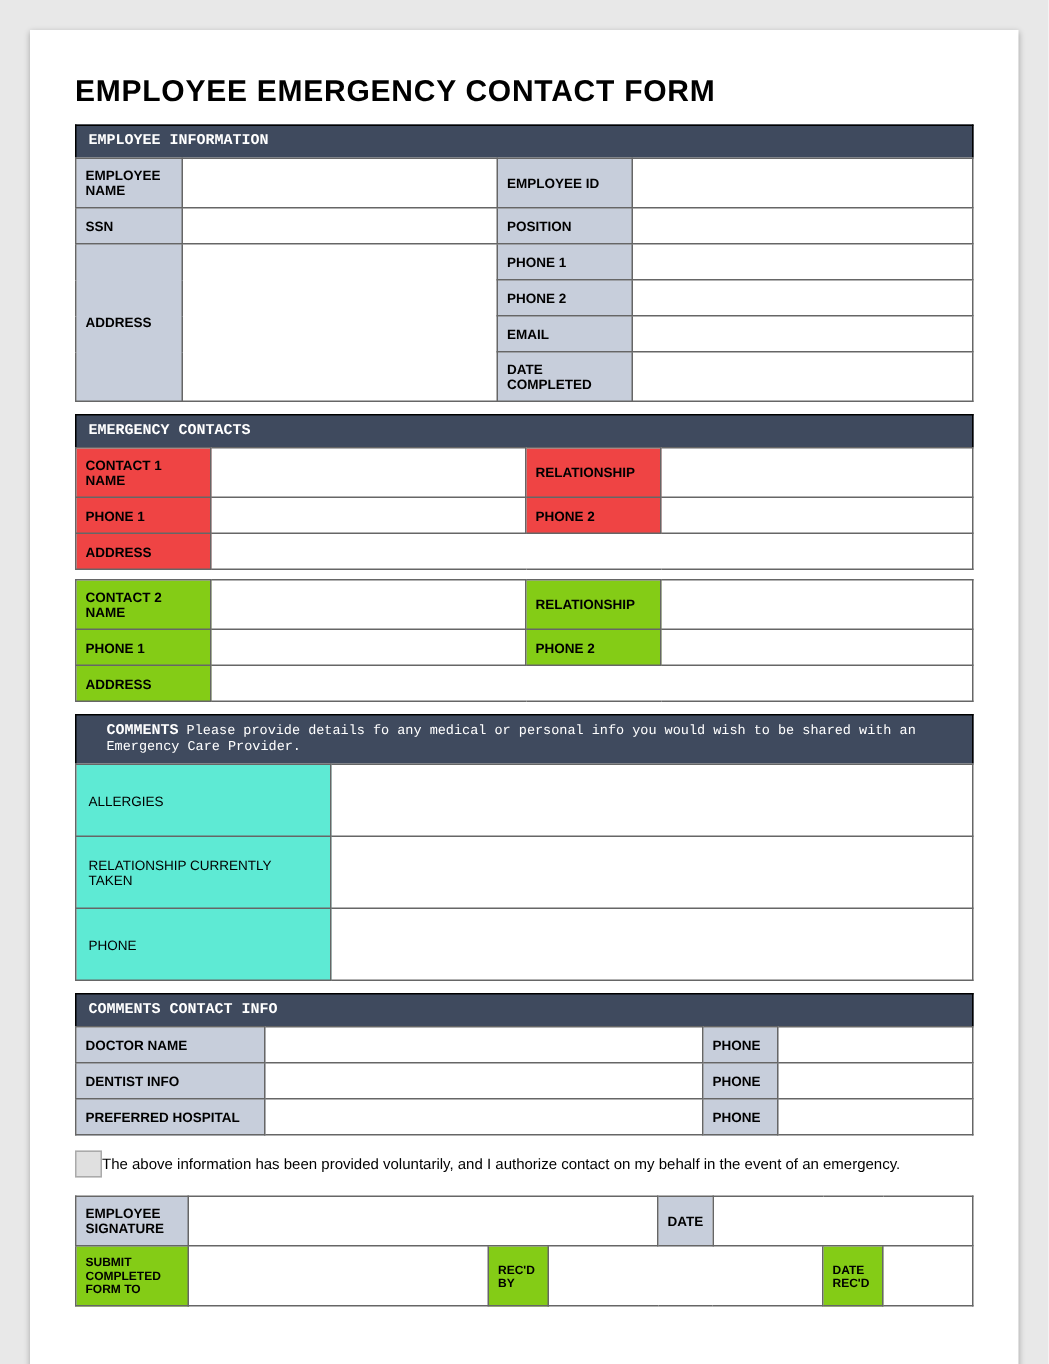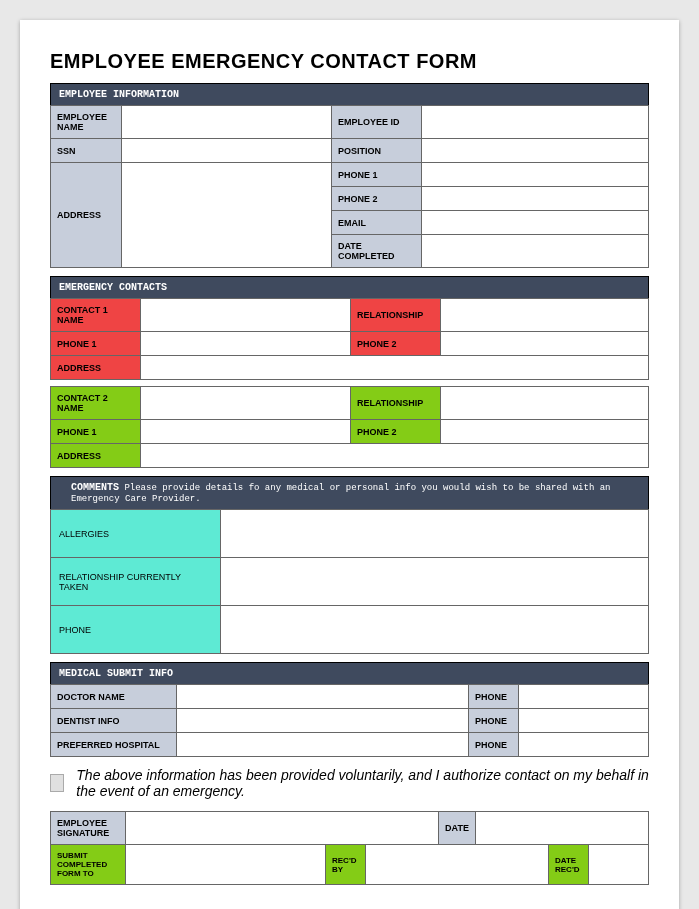--- a/index.html
+++ b/index.html
@@ -64,24 +64,23 @@
     background: #5eead4;
     font-size: 9px;
     font-weight: normal;
     padding: 8px;
     height: 48px;
   }
   .comments-table td.val-col { background: #fff; }
   .checkbox-row {
     display: flex;
     align-items: center;
-    gap: 12px;
+    gap: 0;
     margin: 10px 0 12px 0;
-    font-size: 14px;
-    font-style: italic;
+    font-size: 10px;
   }
   .checkbox {
     width: 18px;
     height: 18px;
     background: #e0e0e0;
     border: 1px solid #aaa;
   }
 </style>
 </head>
 <body>
@@ -181,21 +180,21 @@
       <td class="label-col">RELATIONSHIP CURRENTLY TAKEN</td>
       <td class="val-col"></td>
     </tr>
     <tr>
       <td class="label-col">PHONE</td>
       <td class="val-col"></td>
     </tr>
   </tbody>
     </table>
 
-  <div class="section-header">MEDICAL SUBMIT INFO</div>
+  <div class="section-header">COMMENTS CONTACT INFO</div>
   <table>
     <tbody>
         <tr>
       <td class="lbl" style="width:126px">DOCTOR NAME</td>
       <td class="val"></td>
       <td class="lbl" style="width:50px">PHONE</td>
       <td class="val" style="width:130px"></td>
     </tr>
     <tr>
       <td class="lbl">DENTIST INFO</td>

